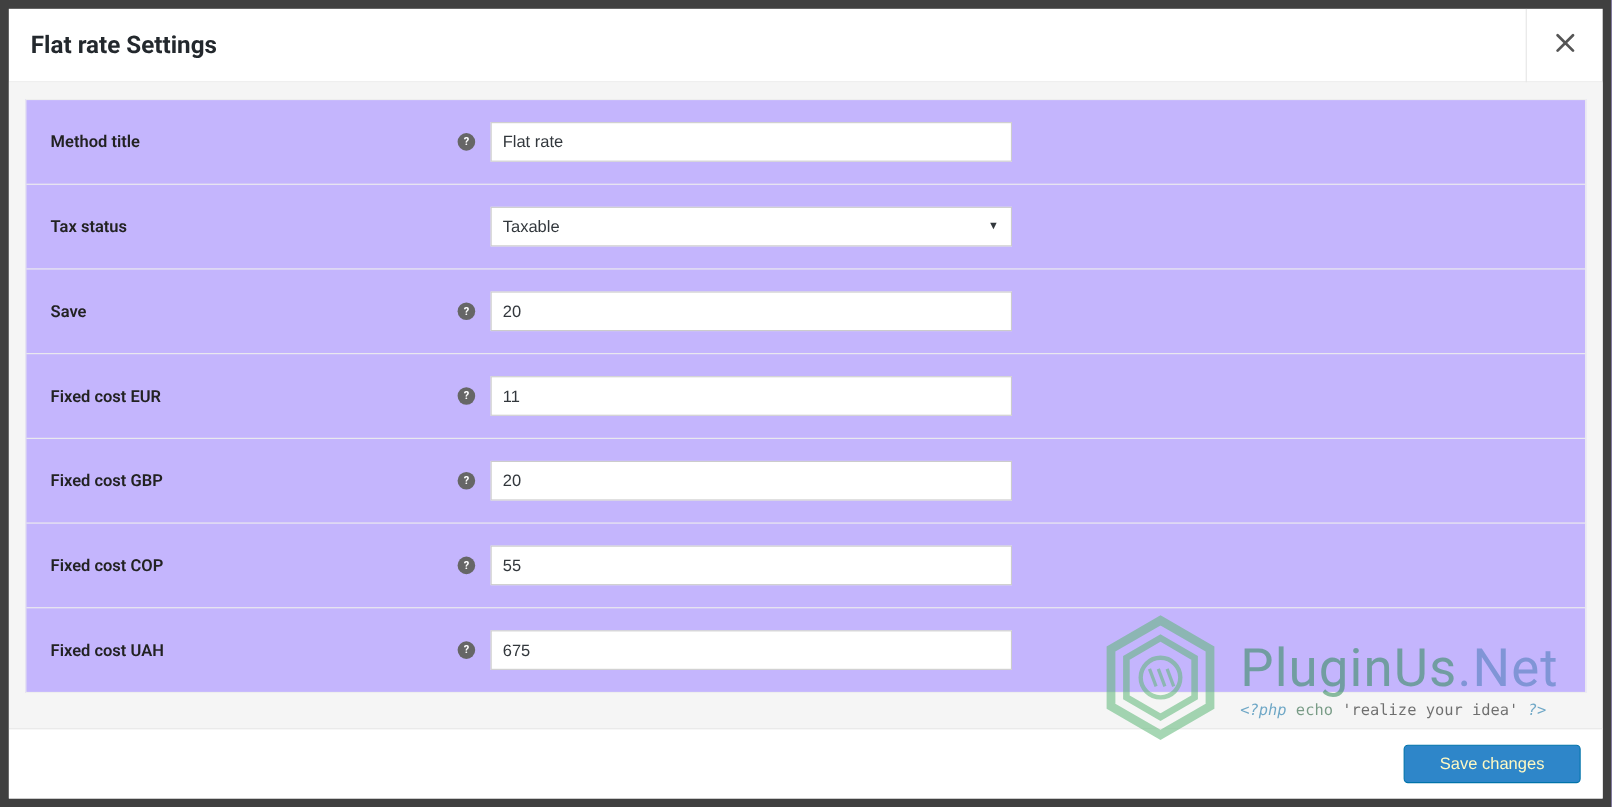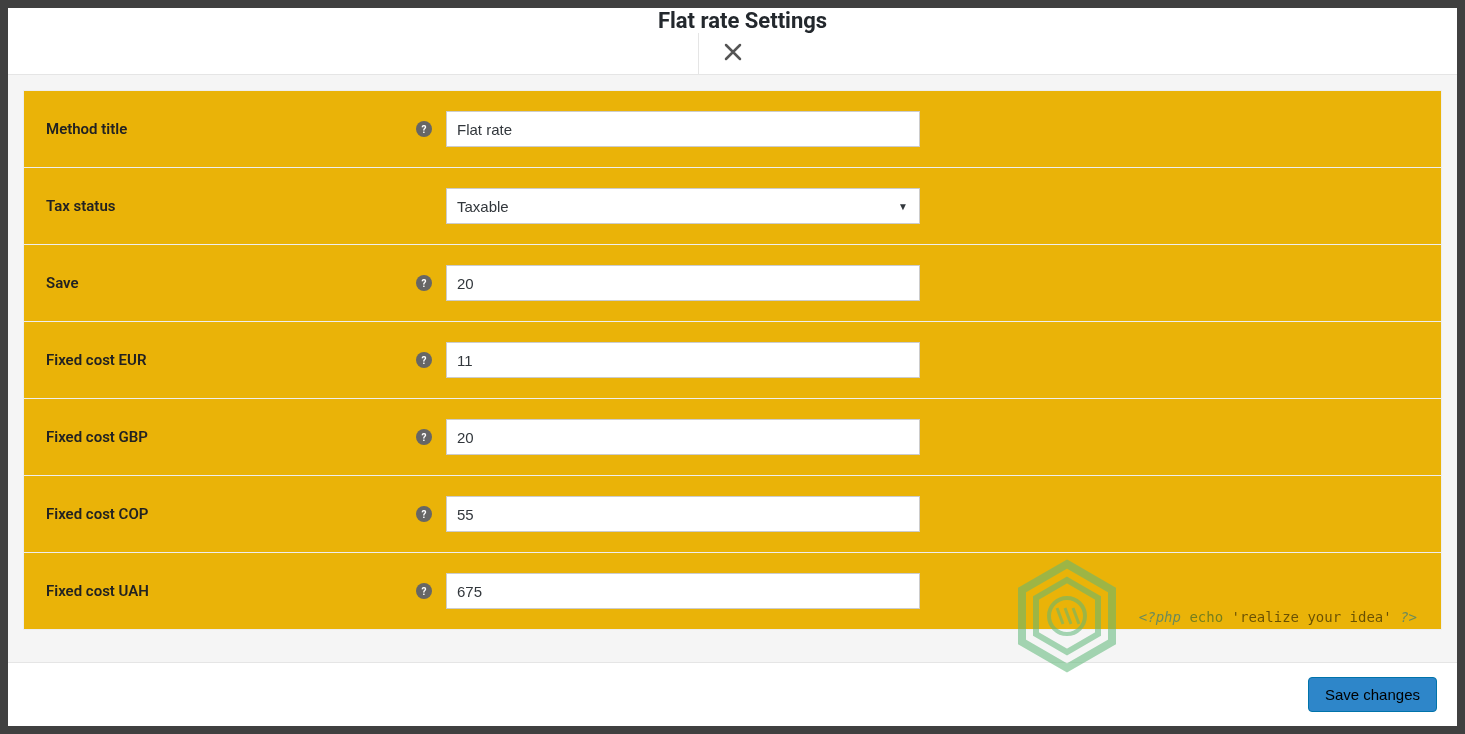--- a/index.html
+++ b/index.html
@@ -18,21 +18,20 @@
       flex-direction: column;
       position: relative;
       overflow: hidden;
     }
     .modal-header {
       display: flex;
       justify-content: space-between;
       align-items: center;
       border-bottom: 1px solid #e5e5e5;
       height: 67px;
-      flex-direction: column;
     }
     .modal-title {
       font-size: 22px;
       font-weight: 700;
       padding-left: 20px;
     }
     .close-btn {
       width: 70px;
       height: 67px;
       display: flex;
@@ -43,21 +42,21 @@
       color: #555;
       font-size: 22px;
     }
     .modal-body {
       flex: 1;
       background: #f5f5f5;
       padding: 15px;
       overflow-y: auto;
     }
     .form-panel {
-      background: #eab308;
+      background: #c4b5fd;
       border: 1px solid #eee;
     }
     .form-row {
       display: flex;
       align-items: center;
       padding: 20px 22px;
       border-bottom: 1px solid #eee;
     }
     .form-row:last-child { border-bottom: none; }
     .form-label {
@@ -115,22 +114,22 @@
     }
     .modal-footer {
       border-top: 1px solid #e5e5e5;
       padding: 14px 20px;
       text-align: right;
       background: #fff;
     }
     .save-btn {
       background: #2e86c9;
       border: 1px solid #0073aa;
-      color: #000000;
-      padding: 8px 16px;
+      color: #fef9c3;
+      padding: 8px 32px;
       font-size: 15px;
       border-radius: 4px;
       cursor: pointer;
     }
     .watermark {
       position: absolute;
       bottom: 50px;
       right: 40px;
       opacity: 0.55;
       pointer-events: none;
@@ -262,19 +261,22 @@
   </div>
 
   <div class="watermark">
     <svg class="watermark-hex" viewBox="0 0 120 120">
       <polygon points="60,8 105,34 105,86 60,112 15,86 15,34" fill="none" stroke="#5fb878" stroke-width="8"></polygon>
       <polygon points="60,24 91,42 91,78 60,96 29,78 29,42" fill="none" stroke="#5fb878" stroke-width="6"></polygon>
       <circle cx="60" cy="60" r="18" fill="none" stroke="#5fb878" stroke-width="4"></circle>
       <path d="M50 52 L56 68 M58 52 L64 68 M66 52 L72 68" stroke="#5fb878" stroke-width="3" fill="none"></path>
     </svg>
     <div class="watermark-text">
+      <div class="watermark-main">
+        <span class="plug">PluginUs</span><span class="net">.</span><span class="net">Net</span>
+      </div>
       <div class="watermark-code">
         <span class="tag">&lt;?php </span><span class="echo">echo</span><span class="str"> 'realize your idea' </span><span class="tag">?&gt;</span>
       </div>
     </div>
   </div>
 
 </div>
 
 </body></html>

